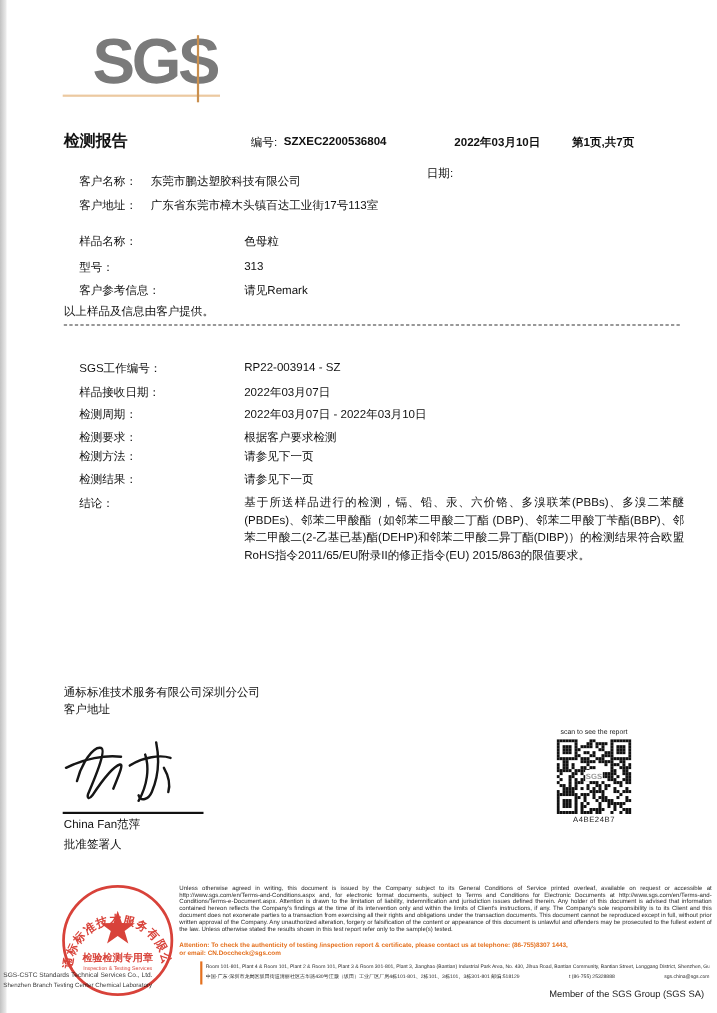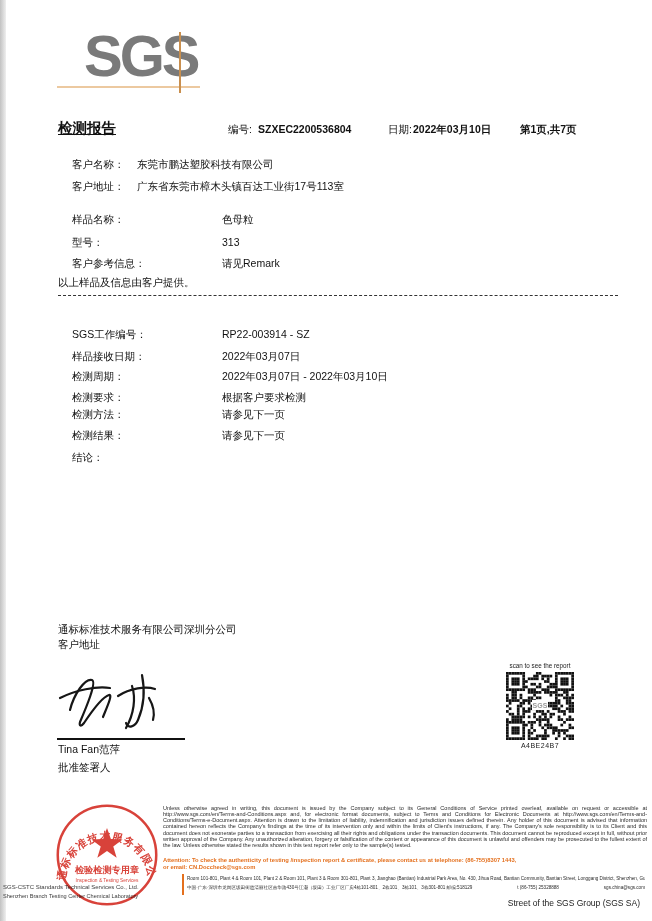--- a/index.html
+++ b/index.html
@@ -8,21 +8,21 @@
   .page { position:relative; width:652px; height:921px; background:#ffffff; overflow:hidden; }
   .edge { position:absolute; left:0; top:0; width:6px; height:921px;
           background:linear-gradient(to right,#c2c2c2,#efefef); }
 
   
   .logo-text { position:absolute; left:84px; top:22px; font-size:58px; font-weight:bold;
                color:#7a7a7a; letter-spacing:-3px; font-family:"Liberation Sans",sans-serif; }
   .logo-hline { position:absolute; left:57px; top:86px; width:143px; height:2px; background:#ecc9a0; }
   .logo-vline { position:absolute; left:179px; top:32px; width:2px; height:61px; background:#c98f4e; }
 
-  .doc-title { position:absolute; left:58px; top:119px; font-size:14.5px; font-weight:bold; color:#111;text-decoration:underline; }
+  .doc-title { position:absolute; left:58px; top:119px; font-size:14.5px; font-weight:bold; color:#111; }
   .hdr { position:absolute; top:123px; font-size:10.5px; color:#111; white-space:nowrap; }
   .b { font-weight:bold; }
 
   
   .frow { position:absolute; left:0; width:652px; font-size:10.5px; color:#111; white-space:nowrap; }
   .flabel { position:absolute; left:72px; }
   .v1 { position:absolute; left:137px; }
   .v2 { position:absolute; left:222px; }
   .note { position:absolute; left:58px; font-size:10.5px; color:#111; }
   .dashes { position:absolute; left:58px; top:295px; width:560px; border-top:1px dashed #333; }
@@ -67,21 +67,21 @@
 <div class="page">
   <div class="edge"></div>
 
   <div class="logo-text">SGS</div>
   <div class="logo-hline"></div>
   <div class="logo-vline"></div>
 
   <div class="doc-title">检测报告</div>
   <div class="hdr" style="left:228px;">编号:</div>
   <div class="hdr b" style="left:258px;">SZXEC2200536804</div>
-  <div class="hdr" style="left:388px;">日期:</div>
+  <div class="hdr" style="left:388px;margin-top:28px;">日期:</div>
   <div class="hdr b" style="left:413px;text-align:center;">2022年03月10日</div>
   <div class="hdr b" style="left:520px;">第1页,共7页</div>
 
   <div class="frow" style="top:158px">
     <span class="flabel">客户名称：</span>
     <span class="v1">东莞市鹏达塑胶科技有限公司</span>
   </div>
   <div class="frow" style="top:180px">
     <span class="flabel">客户地址：</span>
     <span class="v1">广东省东莞市樟木头镇百达工业街17号113室</span>
@@ -123,35 +123,36 @@
     <span class="flabel">检测方法：</span>
     <span class="v2">请参见下一页</span>
   </div>
   <div class="frow" style="top:429px">
     <span class="flabel">检测结果：</span>
     <span class="v2">请参见下一页</span>
   </div>
   <div class="frow" style="top:451px">
     <span class="flabel">结论：</span>
   </div>
+  <div class="conclusion">基于所送样品进行的检测，镉、铅、汞、六价铬、多溴联苯(PBBs)、多溴二苯醚(PBDEs)、邻苯二甲酸酯（如邻苯二甲酸二丁酯 (DBP)、邻苯二甲酸丁苄酯(BBP)、邻苯二甲酸二(2-乙基已基)酯(DEHP)和邻苯二甲酸二异丁酯(DIBP)）的检测结果符合欧盟RoHS指令2011/65/EU附录II的修正指令(EU) 2015/863的限值要求。</div>
 
   <div class="sig-company">通标标准技术服务有限公司深圳分公司</div>
   <div class="sig-auth">客户地址</div>
   <svg class="sig-svg" width="140" height="82" viewBox="0 0 140 82">
     <g fill="none" stroke="#161616" stroke-width="2.2" stroke-linecap="round">
       <path d="M18,52 C22,36 33,20 40,22 C45,24 34,50 28,64 C27,68 29,69 32,65 C40,53 50,39 57,37 C61,36 55,49 51,59"></path>
       <path d="M8,40 C24,32 44,28 58,30"></path>
       <path d="M80,28 C84,40 82,56 74,70"></path>
       <path d="M66,38 C78,30 94,28 103,31"></path>
       <path d="M90,17 C93,32 92,48 86,62 C83,69 76,71 74,65"></path>
       <path d="M97,40 C101,47 103,55 101,62"></path>
     </g>
   </svg>
   <div class="sig-line"></div>
-  <div class="sig-name">Tina Fan范萍</div>
+  <div class="sig-name">China Fan范萍</div>
   <div class="sig-role">批准签署人</div>
 
   <div class="qr-caption">scan to see the report</div>
   <svg id="qr-svg" class="qr-svg" width="68" height="68" viewBox="0 0 68 68" fill="#111">
       <rect x="0.00" y="0.00" width="2.72" height="2.72"></rect>
       <rect x="2.72" y="0.00" width="2.72" height="2.72"></rect>
       <rect x="5.44" y="0.00" width="2.72" height="2.72"></rect>
       <rect x="8.16" y="0.00" width="2.72" height="2.72"></rect>
       <rect x="10.88" y="0.00" width="2.72" height="2.72"></rect>
       <rect x="13.60" y="0.00" width="2.72" height="2.72"></rect>
@@ -509,14 +510,14 @@
   <div class="addr-bar"></div>
   <div class="addr-row" style="top:876px">
     <span>Room 101-801, Plant 4 &amp; Room 101, Plant 2 &amp; Room 101, Plant 3 &amp; Room 301-801, Plant 3, Jianghao (Bantian) Industrial Park Area, No. 430, Jihua Road, Bantian Community, Bantian Street, Longgang District, Shenzhen, Guangdong, China 518129</span>
 
   </div>
   <div class="addr-row" style="top:885px">
     <span>中国·广东·深圳市龙岗区坂田街道清丽社区吉华路430号江灏（坂田）工业厂区厂房4栋101-801、2栋101、3栋101、3栋301-801 邮编:518129</span>
     <span class="gap">t (86-755) 25328888</span>
     <span class="gap">sgs.china@sgs.com</span>
   </div>
-  <div class="member">Street of the SGS Group (SGS SA)</div>
+  <div class="member">Member of the SGS Group (SGS SA)</div>
 </div>
 
 </body></html>

